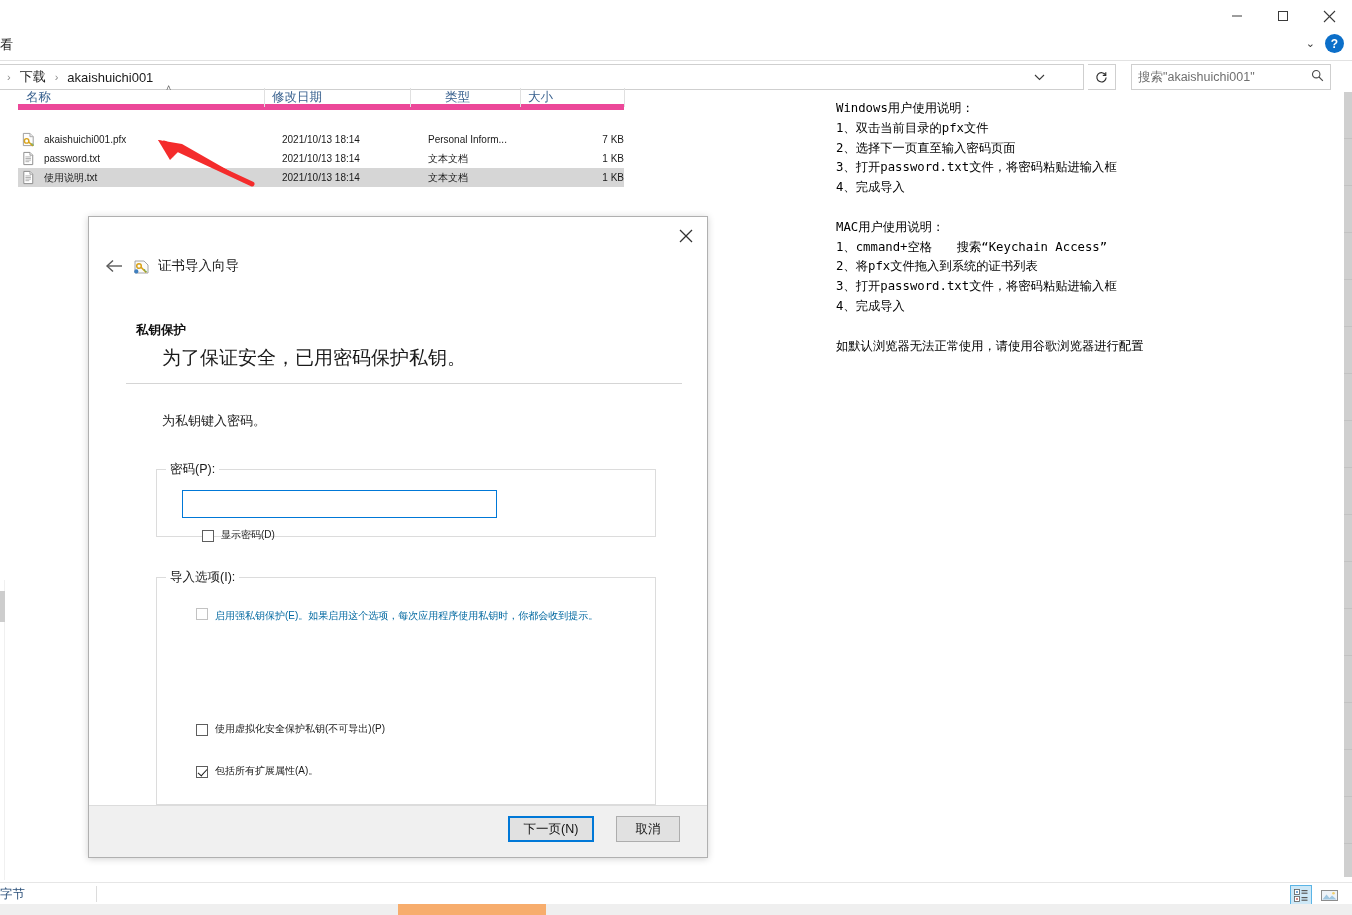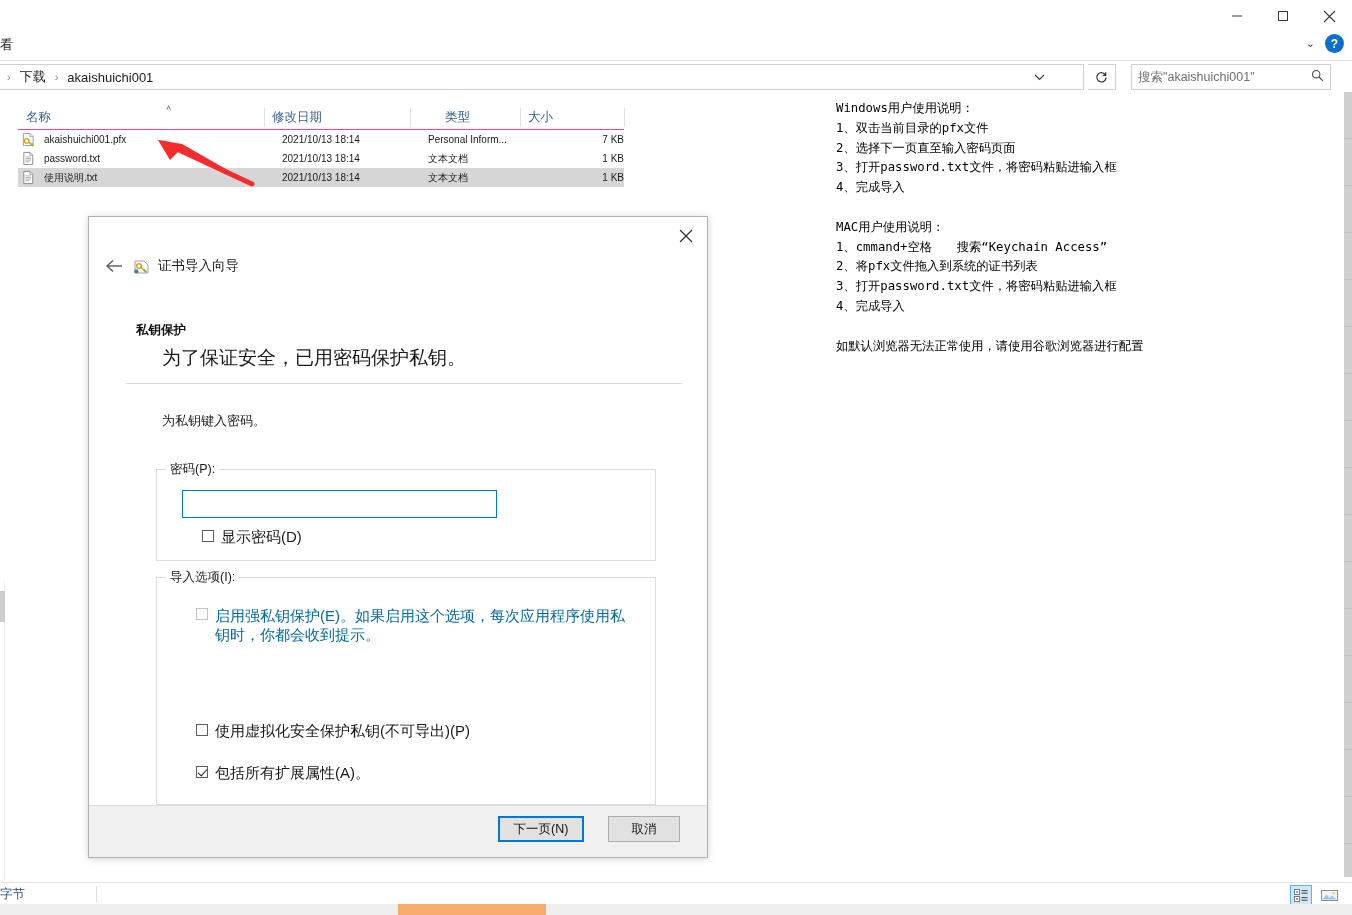--- a/index.html
+++ b/index.html
@@ -42,22 +42,22 @@
                  border:1px solid #cfcfcf; border-left:none; background:#fff;
                  display:flex; align-items:center; justify-content:center;
                  color:#2b2b2b; font-size:14px; }
   .search-box { position:absolute; left:1131px; top:0; width:200px; height:26px;
                 border:1px solid #cfcfcf; background:#fff; display:flex;
                 align-items:center; padding:0 6px; }
   .search-ph { flex:1; font-size:12.5px; color:#6f6f6f; }
   .search-ico { color:#4a4a4a; font-size:13px; }
 
   
-  .cols { position:absolute; left:18px; top:104px; width:606px; height:26px;
-          border-bottom:1px solid #ec4899; }
+  .cols { position:absolute; left:18px; top:84px; width:606px; height:26px;
+          border-bottom:6px solid #ec4899; }
   .col { position:absolute; top:0; height:26px; font-size:12.5px; color:#39618f;
          display:flex; align-items:center; padding-left:8px; }
   .col-div { position:absolute; top:4px; width:1px; height:19px; background:#e0e0e0; }
   .sort-caret { position:absolute; left:148px; top:-1px; font-size:9px; color:#6a6a6a; }
 
   
   .flist { position:absolute; left:18px; top:130px; width:606px; }
   .frow { position:relative; height:19px; display:flex; align-items:center; font-size:10px; color:#1a1a1a; }
   .frow.sel { background:#d6d6d6; }
   .fname { position:absolute; left:26px; display:flex; align-items:center; }
@@ -106,40 +106,40 @@
   .cert-ico { width:17px; height:17px; }
 
   .sec-head { position:absolute; left:47px; top:105px; font-size:12.5px; font-weight:bold; color:#111; }
   .sec-sub  { position:absolute; left:73px; top:128px; font-size:19px; color:#1a1a1a; }
   .hr1 { position:absolute; left:37px; top:166px; width:556px; height:1px; background:#d5d5d5; }
   .prompt { position:absolute; left:73px; top:195px; font-size:13px; color:#1a1a1a; }
 
   .grp { position:absolute; border:1px solid #dcdcdc; }
   .grp-lbl { position:absolute; top:-9px; left:9px; background:#fff; padding:0 4px;
              font-size:12.5px; color:#1a1a1a; }
-  .grp-pw { left:67px; top:252px; width:500px; height:92px; }
+  .grp-pw { left:67px; top:252px; width:500px; height:68px; }
   .pw-input { position:absolute; left:25px; top:20px; width:315px; height:28px;
               border:1.5px solid #0078d7; background:#fff; }
-  .cb-row { position:absolute; display:flex; align-items:flex-start; font-size:15px; color:#1a1a1a;padding-left:20px; }
+  .cb-row { position:absolute; display:flex; align-items:flex-start; font-size:10px; color:#1a1a1a;padding-left:20px; }
   .cbox { width:12px; height:12px; border:1px solid #5e5e5e; background:#fff;
           margin-right:7px; flex:none; position:relative; top:2px; }
   .cbox.checked::after { content:""; position:absolute; left:3px; top:0px; width:4px; height:8px;
                          border:solid #1a1a1a; border-width:0 1.6px 1.6px 0; transform:rotate(42deg); }
   .cbox.dis { border-color:#c2c2c2; }
   .cb-dis { color:#0369a1; }
 
   .grp-imp { left:67px; top:360px; width:500px; height:228px; }
 
   .dlg-footer { position:absolute; left:0; bottom:0; width:618px; height:52px;
                 background:#f0f0f0; border-top:1px solid #dcdcdc; }
   .btn { position:absolute; top:10px; height:26px; font-size:12.5px; color:#111;
          background:#e1e1e1; border:1px solid #adadad; display:flex;
          align-items:center; justify-content:center; }
-  .btn-next { right:123px; width:86px; border:2px solid #0078d7; background:#e1e1e1; }
-  .btn-cancel { right:27px; width:72px; }
+  .btn-next { right:113px; width:86px; border:2px solid #0078d7; background:#e1e1e1; }
+  .btn-cancel { right:27px; width:64px; }
 </style>
 </head>
 <body>
 
 <div id="root">
 
   <div class="win-titlebar">
     <div class="win-ctrls">
       <div class="win-btn">
         <svg width="12" height="12" viewBox="0 0 12 12">

